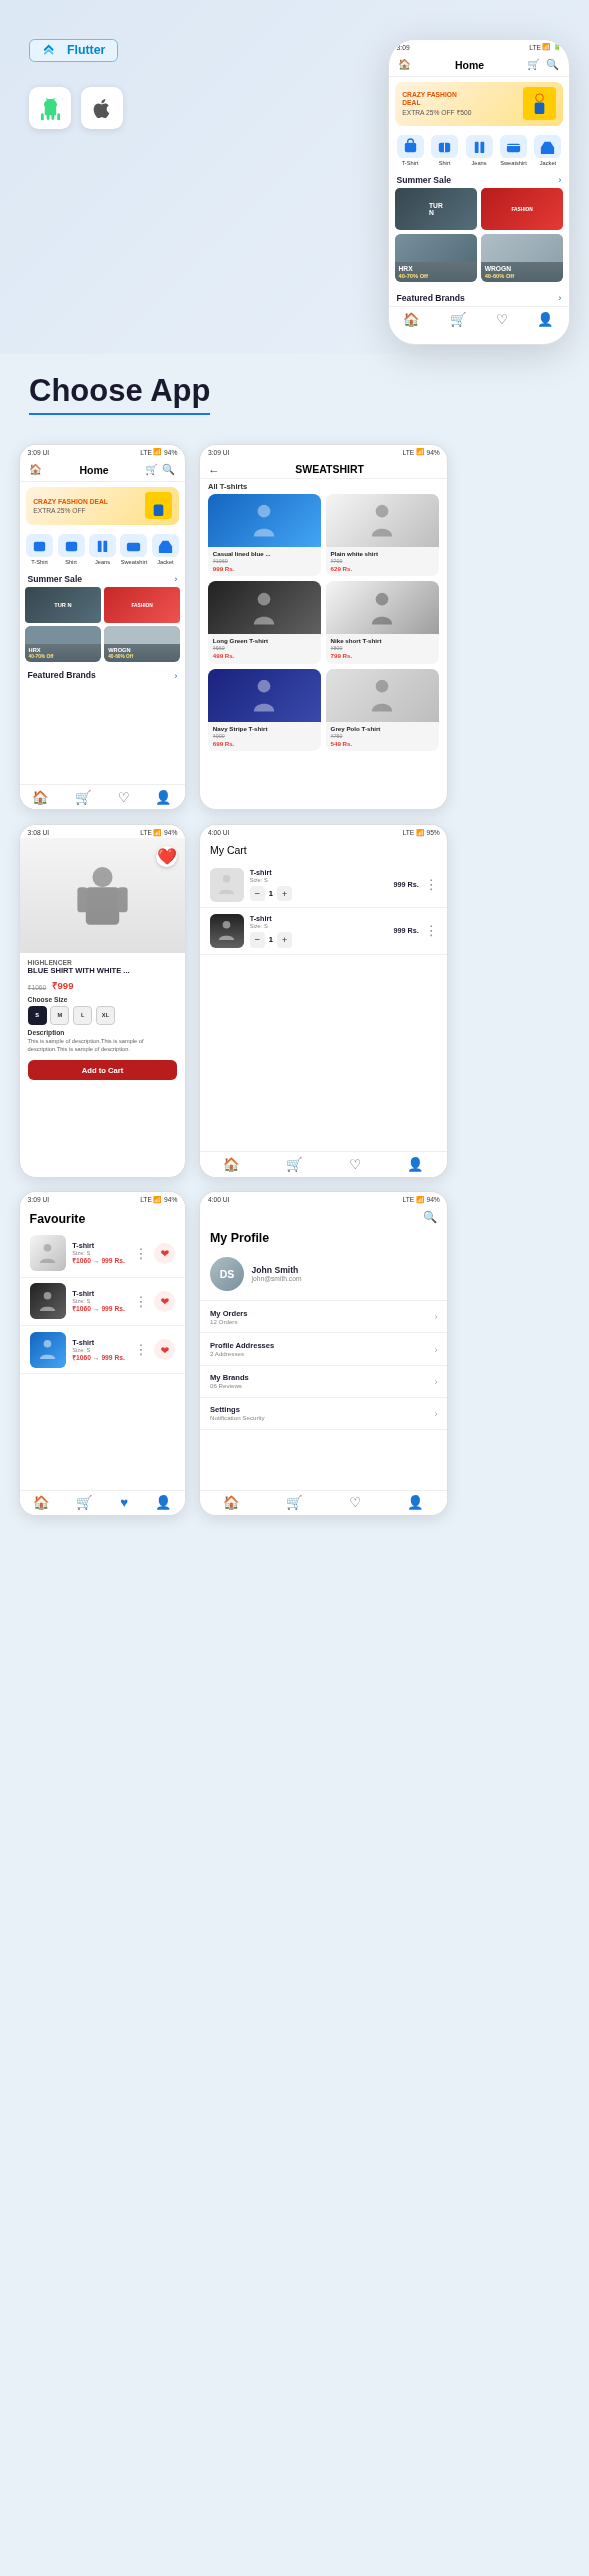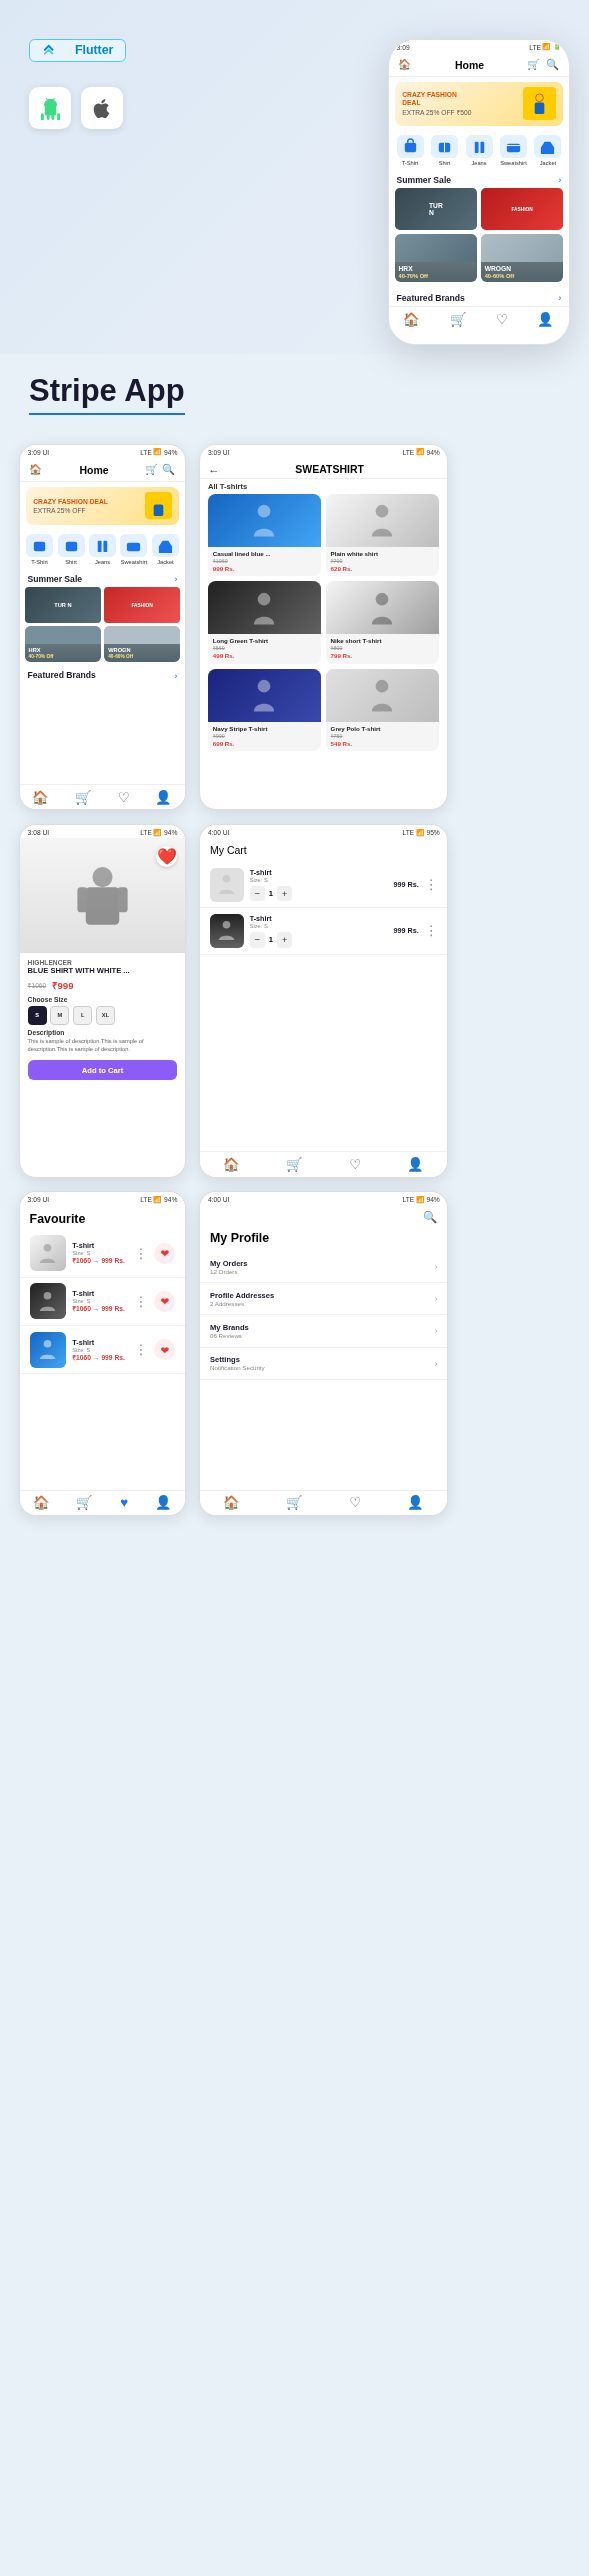--- a/index.html
+++ b/index.html
@@ -24,21 +24,21 @@
     .logo-icon {
       width: 61px; height: 61px;
       background: #1a73e8;
       border-radius: 50%;
       display: flex; align-items: center; justify-content: center;
       position: relative;
       margin-bottom: 3.8px;
     }
     .logo-icon svg { width: 38px; height: 38px; fill: white; }
     .flutter-badge {
-      display: inline-flex; align-items: center; gap: 20px;
+      display: inline-flex; align-items: center; gap: 12px;
       background: #e8f4fd; border: 1.4px solid #54c5f8;
       border-radius: 5.7px; padding: 3.8px 11.5px;
       font-size: 12.4px; font-weight: 600; color: #0288d1;
       margin: 9.6px 0 13.4px 0;
     }
     .flutter-badge svg { width: 13.4px; height: 13.4px; }
     .platform-icons { display: flex; gap: 9.6px; margin-top: 11.5px; }
     .platform-icon {
       width: 42px; height: 42px;
       background: white; border-radius: 9.6px;
@@ -174,35 +174,35 @@
     .product-detail-img svg { width: 67px; height: 67px; opacity: 0.4; }
     .heart-btn {
       position: absolute; top: 7.6px; right: 7.6px;
       width: 21px; height: 21px; background: white;
       border-radius: 50%; display: flex; align-items: center; justify-content: center;
       box-shadow: 0 1px 3.8px rgba(0,0,0,0.2);
     }
     .detail-info { padding: 5.7px 7.6px; }
     .detail-name { font-size: 7.6px; font-weight: 700; color: #1a1a2e; }
     .detail-brand { font-size: 6.7px; color: #666; font-weight: 600; text-transform: uppercase; }
-    .detail-price-row { display: flex; align-items: center; gap: 5.7px; margin: 3.8px 0; }
+    .detail-price-row { display: flex; align-items: flex-end; gap: 5.7px; margin: 3.8px 0; }
     .detail-price-old { font-size: 6.7px; color: #999; text-decoration: line-through; }
     .detail-price-new { font-size: 9.6px; font-weight: 800; color: #e53935; }
     .size-label { font-size: 6.7px; font-weight: 600; color: #333; margin-bottom: 2.9px; }
     .size-row { display: flex; gap: 3.8px; margin-bottom: 4.8px; }
     .size-btn {
       width: 19px; height: 19px; border-radius: 3.8px;
       background: #f0f0f0; border: 1px solid #ccc;
       display: flex; align-items: center; justify-content: center;
       font-size: 5.7px; font-weight: 600; color: #333;
     }
     .size-btn.selected { background: #1a1a2e; color: white; border-color: #1a1a2e; }
     .desc-text { font-size: 5.7px; color: #666; line-height: 1.4; margin-bottom: 5.7px; }
     .add-cart-btn {
-      background: #8b5cf6; color: white;
+      background: #b91c1c; color: white;
       border-radius: 5.7px; padding: 5.7px;
       text-align: center; font-size: 7.6px; font-weight: 700;
     }
     .all-tshirts { font-size: 7.6px; font-weight: 700; color: #333; padding: 2.9px 7.6px; }
 
     .sweat-grid { display: flex; flex-wrap: wrap; gap: 4.8px; padding: 0 7.6px 29px 7.6px; }
     .sweat-card { width: calc(50% - 2.9px); border-radius: 7.6px; overflow: hidden; background: #f5f5f5; }
     .sweat-img { width: 100%; height: 53px; background: #ddd; display: flex; align-items: center; justify-content: center; }
     .sweat-img svg { width: 38px; height: 38px; opacity: 0.4; }
     .sweat-info { padding: 2.9px 4.8px 4.8px 4.8px; }
@@ -422,21 +422,21 @@
         <span class="bottom-nav-icon active">🏠</span>
         <span class="bottom-nav-icon">🛒</span>
         <span class="bottom-nav-icon">♡</span>
         <span class="bottom-nav-icon">👤</span>
       </div>
     </div>
   </div>
 </div>
 
 <div class="explore-section">
-  <div class="explore-title">Stripe App</div>
+  <div class="explore-title">Choose App</div>
 </div>
 
 <div class="screens-grid">
 
   <div class="screens-row">
 
     <div class="phone-screen small" style="position:relative;padding-bottom:29px;">
       <div class="status-bar">
           <span>3:09 UI</span>
           <div class="status-icons">
@@ -815,20 +815,27 @@
       <div class="status-bar">
           <span>4:00 UI</span>
           <div class="status-icons">
             <span>LTE</span>
             <span>📶</span>
             <span>94%</span>
           </div>
         </div>
       <div class="profile-search">🔍</div>
       <div class="profile-title">My Profile</div>
+      <div class="profile-user">
+        <div class="profile-avatar">DS</div>
+        <div>
+          <div class="profile-name">John Smith</div>
+          <div class="profile-email">john@smith.com</div>
+        </div>
+      </div>
 
       <div class="profile-menu-item">
         <div>
           <div class="profile-menu-label">My Orders</div>
           <div class="profile-menu-sub">12 Orders</div>
         </div>
         <span class="profile-menu-arrow">›</span>
       </div>
       <div class="profile-menu-item">
         <div>

